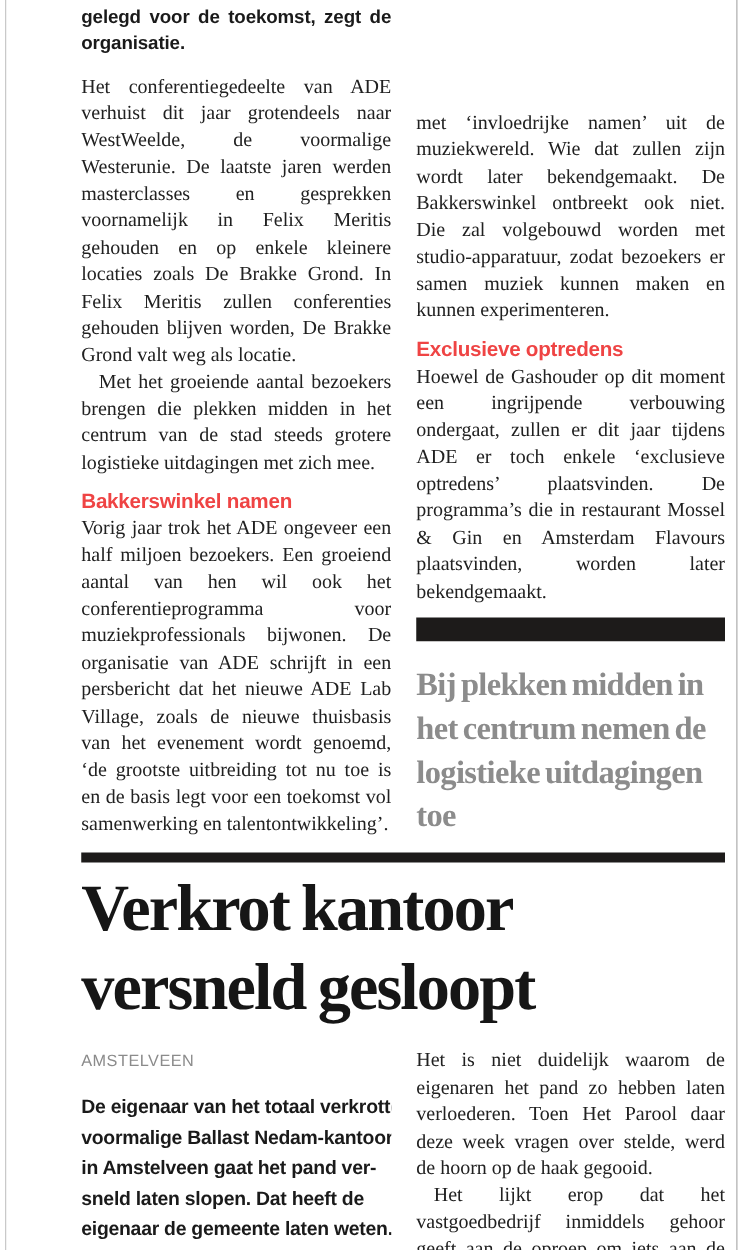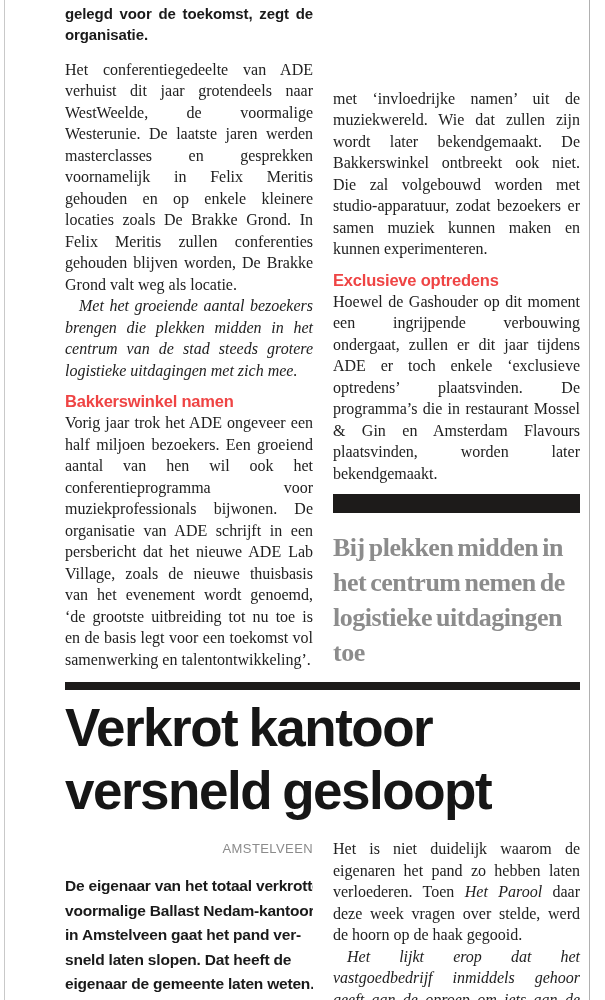--- a/index.html
+++ b/index.html
@@ -23,21 +23,21 @@
   .col-r { width: 247px; flex: none; }
 
   .body-p {
     margin: 0;
     font-size: 16px;
     line-height: 21.5px;
     text-align: justify;
     hyphens: auto;
     -webkit-hyphens: auto;
   }
-  .indent { text-indent: 14px; font-style: italic; }
+  .indent { text-indent: 14px; }
 
   .lead-bold {
     margin: 0 0 13px 0;
     font-family: "Liberation Sans", "DejaVu Sans", sans-serif;
     font-weight: 700;
     font-size: 15px;
     line-height: 21.5px;
     text-align: justify;
     color: #1a1a1a;
     letter-spacing: -0.1px;
@@ -63,21 +63,21 @@
     line-height: 35px;
     color: #8c8c8c;
     letter-spacing: -0.5px;
     word-spacing: -2px;
   }
 
   .headline-bar { height: 8px; background: #1d1b1a; margin: 12px 0 0 0; }
 
   .headline {
     margin: 6px 0 16px 0;
-    font-family: Liberation Sans, sans-serif;
+    font-family: Liberation Serif, serif;
     font-weight: 700;
     font-size: 53px;
     line-height: 63px;
     color: #161616;
     letter-spacing: -1.5px;
     word-spacing: -2px;
   }
 
   .bottom-cols { display: flex; gap: 20px; }
 
@@ -89,34 +89,33 @@
     color: #e2252e;
   }
   .dateline {
     font-family: "Liberation Sans", "DejaVu Sans", sans-serif;
     font-weight: 400;
     font-size: 13px;
     line-height: 16px;
     color: #8b8b8b;
     letter-spacing: 0.4px;
     margin-top: 3px;
-    text-align: right;
   }
   .intro-bold {
     margin: 17px 0 0 0;
     font-family: "Liberation Sans", "DejaVu Sans", sans-serif;
     font-weight: 700;
     font-size: 15.5px;
     line-height: 24.5px;
     color: #1a1a1a;
     letter-spacing: -0.2px;
     white-space: pre;
     overflow: hidden;
   }
-  .italic { font-style: italic; }
+  .italic { }
 </style>
 </head>
 <body>
 
 <div class="page">
   <div class="v-rule left"></div>
   <div class="v-rule right"></div>
 
   <div class="content">
 

